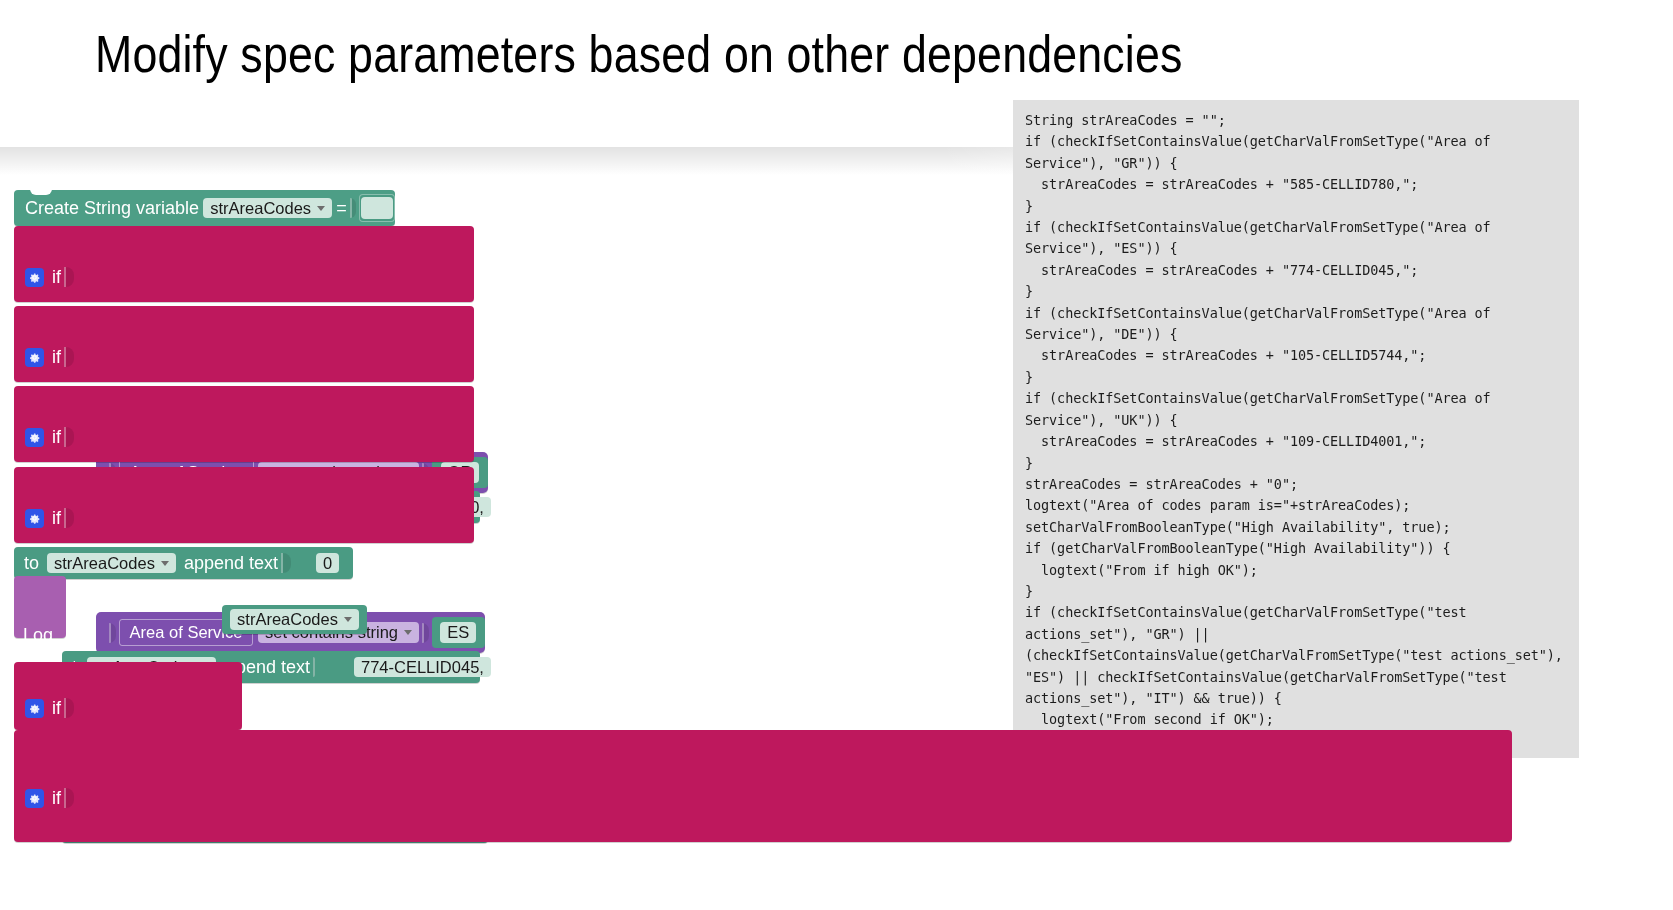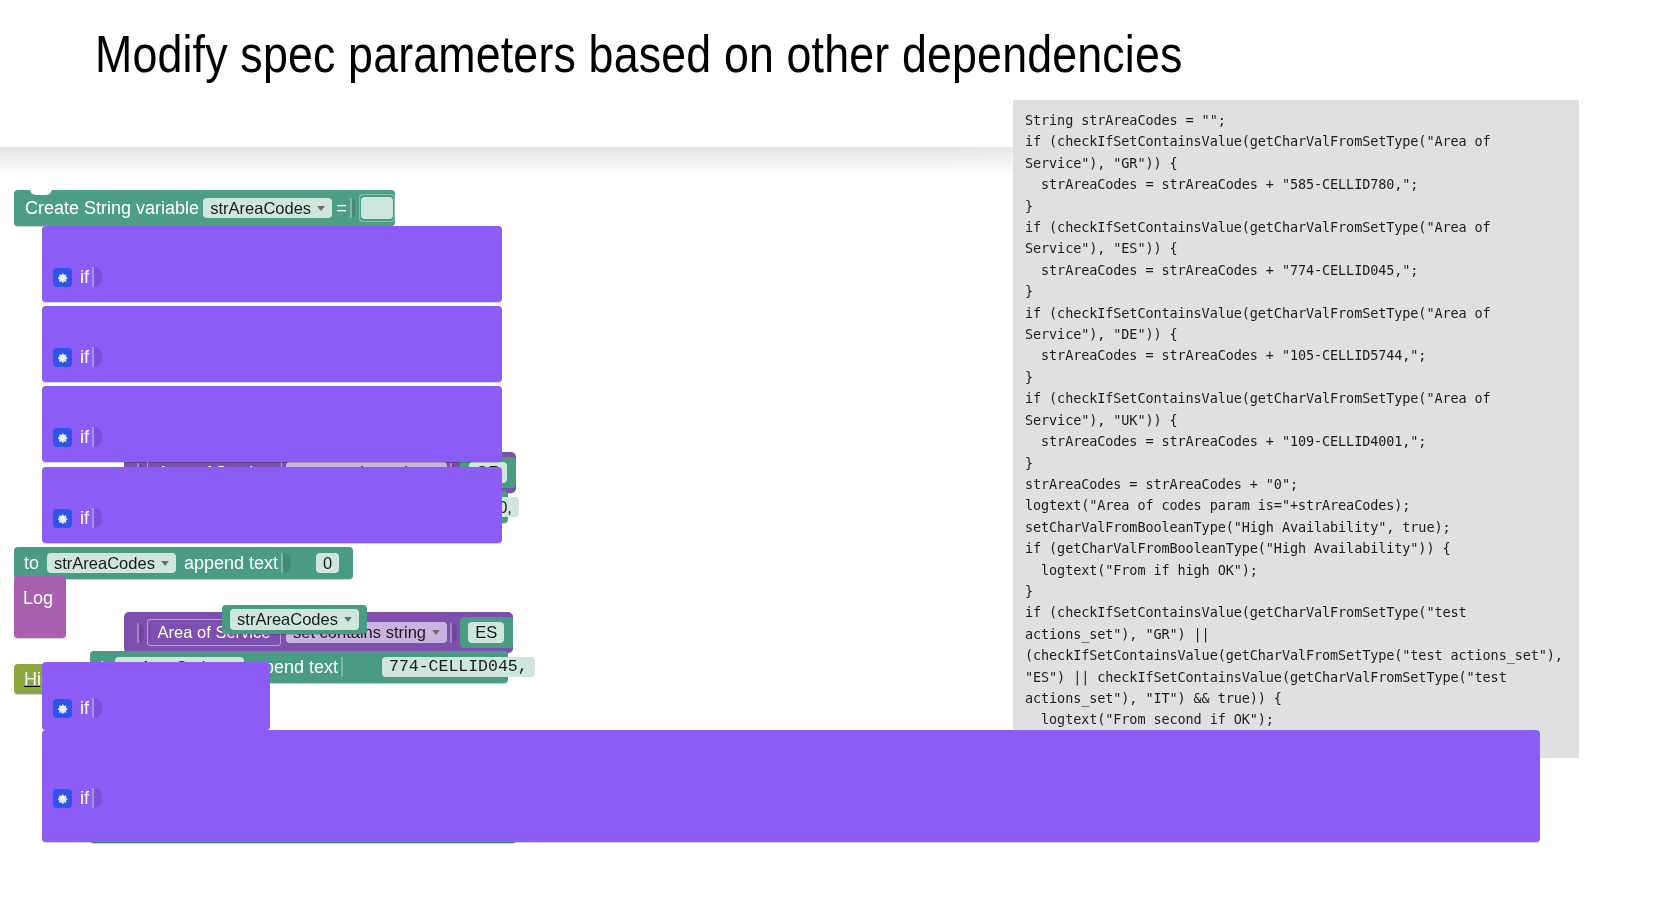--- a/index.html
+++ b/index.html
@@ -77,21 +77,21 @@
   }
   
   .gear{
     width:19px;height:19px;border-radius:4px;background:#2f55e8;
     display:inline-flex;align-items:center;justify-content:center;
   }
   .gear svg{display:block;}
   
   .c-green {background:#4d9e86;}
   .c-green2{background:#4a9b83;}
-  .c-blue  {background:#8b5cf6;margin-left:28px;}
+  .c-blue  {background:#be185d;}
   .c-purple{background:#7d4fae;}
   .c-mag   {background:#a85fb0;}
   .c-olive {background:#8ba83e;}
   .sh{box-shadow:0 1px 0 rgba(0,0,0,.18);}
   .row{display:flex;align-items:center;height:100%;}
   .gap{width:8px;}
   
   .notch-top{
     position:absolute;left:16px;top:-1px;width:22px;height:6px;
     border-radius:0 0 7px 7px;
@@ -243,21 +243,21 @@
       <div class="row" style="padding-left:10px;">
         <span class="txt">to</span>
         <span class="gap"></span>
         <span class="field">
           <span>strAreaCodes</span>
             <i class="caret"></i>
         </span>
         <span class="gap"></span>
         <span class="txt">append text</span>
         <span class="socket"></span>
-        <span class="field" style="margin-left:36px;font-family:Liberation Mono, monospace;">774-CELLID045,</span>
+        <span class="field" style="margin-left:36px;">774-CELLID045,</span>
       </div>
     </div>
   </div>
 
   <div class="blk c-blue sh" style="left:14px;top:386px;width:460px;height:76px;border-radius:4px;">
     <div style="position:absolute;left:11px;top:13px;" class="row">
       <span class="gear">
         <svg width="13" height="13" viewBox="0 0 16 16">
             <path fill="#fff" d="M8 5.2a2.8 2.8 0 100 5.6 2.8 2.8 0 000-5.6zm0 4.2a1.4 1.4 0 110-2.8 1.4 1.4 0 010 2.8z"></path>
             <path fill="#fff" d="M14 8l-1.4-.5a4.7 4.7 0 00-.4-1l.7-1.3-1.1-1.1L10.5 5a4.7 4.7 0 00-1-.4L9 3.2H7.4L7 4.6a4.7 4.7 0 00-1 .4L4.7 4.1 3.6 5.2l.7 1.3a4.7 4.7 0 00-.4 1L2.5 8v1.6l1.4.4a4.7 4.7 0 00.4 1l-.7 1.3 1.1 1.1 1.3-.7a4.7 4.7 0 001 .4l.5 1.4H9l.5-1.4a4.7 4.7 0 001-.4l1.3.7 1.1-1.1-.7-1.3a4.7 4.7 0 00.4-1l1.4-.4V8z" opacity=".85"></path>
@@ -329,21 +329,21 @@
           <i class="caret"></i>
       </span>
       <span class="gap"></span>
       <span class="txt">append text</span>
       <span class="socket"></span>
       <span class="field" style="margin-left:22px;">0</span>
     </div>
   </div>
 
   <div class="blk c-mag sh" style="left:14px;top:576px;width:52px;height:62px;border-radius:4px;">
-    <div class="row" style="padding-left:9px;align-items:flex-start;padding-top:13px;">
+    <div class="row" style="padding-left:9px;align-items:flex-end;padding-top:6px;">
       <span class="txt">Log</span>
     </div>
   </div>
   <div class="blk c-green2 sh" style="left:222px;top:605px;width:145px;height:29px;border-radius:4px;display:flex;align-items:center;justify-content:center;">
     <span class="field">
       <span>strAreaCodes</span>
         <i class="caret"></i>
     </span>
   </div>
 

